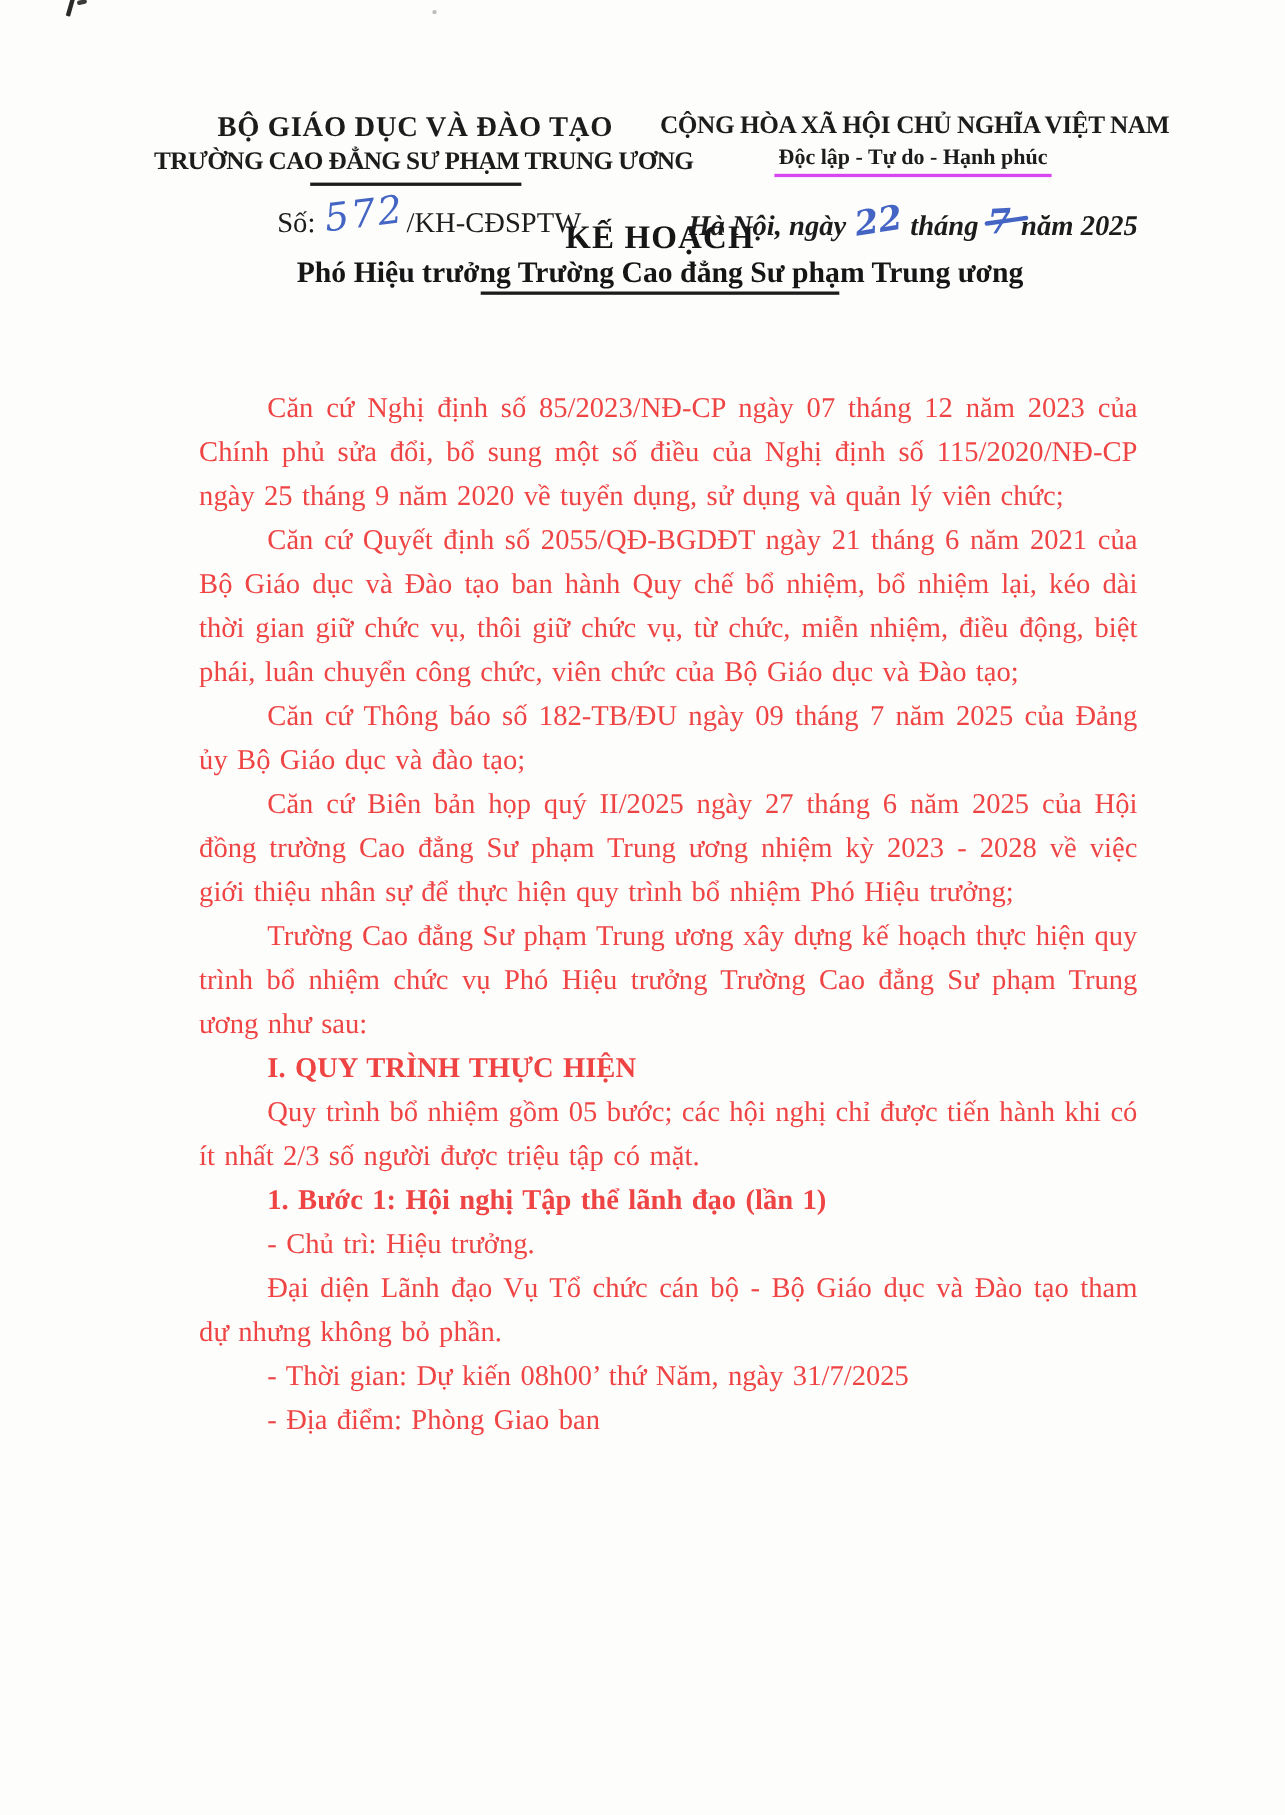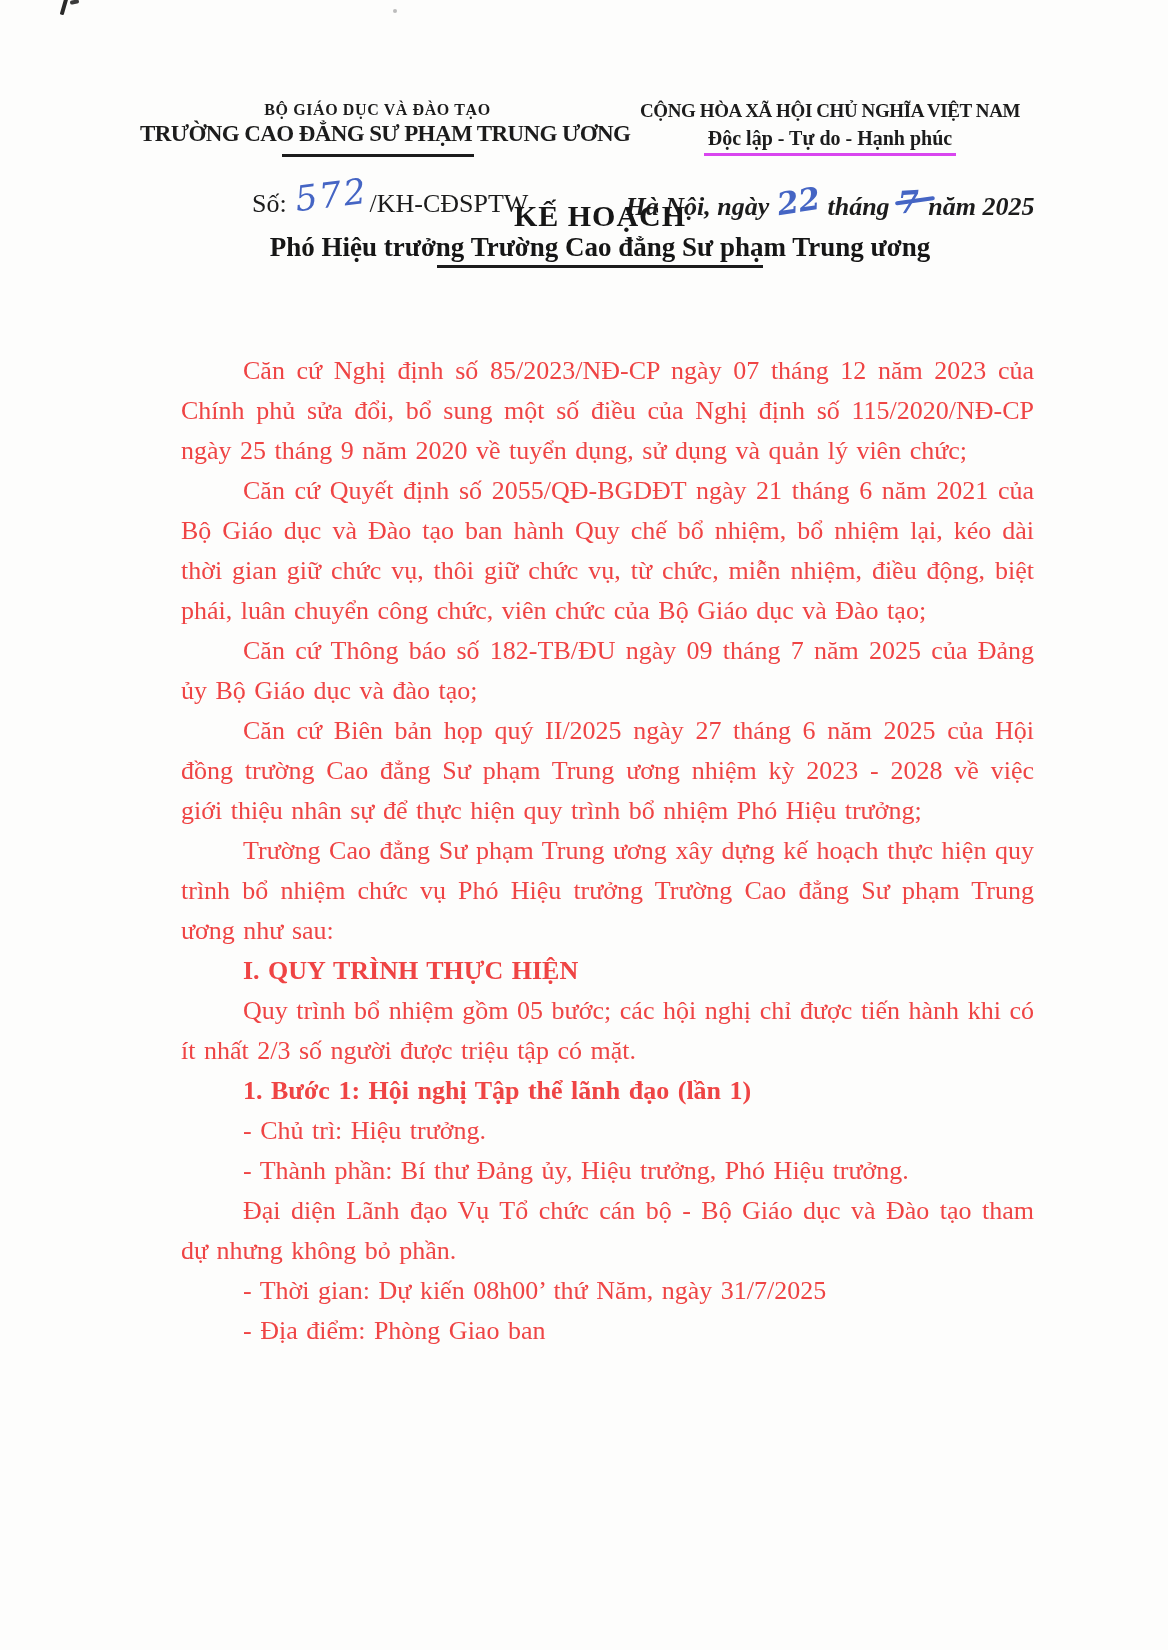--- a/index.html
+++ b/index.html
@@ -35,32 +35,32 @@
     position: absolute; left: 393px; top: 9px;
     width: 4px; height: 4px; border-radius: 50%;
     background: #9a9a9a; opacity: .65;
   }
 
   
   .hdr-left {
     position: absolute; left: 140px; top: 100px; width: 475px;
     text-align: center; font-weight: bold; line-height: 1.25;
   }
-  .hdr-left .l1 { font-size: 16px; letter-spacing: .6px; }
+  .hdr-left .l1 { font-size: 26px; letter-spacing: .6px; }
   .hdr-left .l2 { font-size: 23px; letter-spacing: -0.6px; white-space: nowrap; }
   .hdr-left .rule {
     margin: 5px auto 0 auto; width: 192px; height: 0;
     border-bottom: 3px solid #1c1c1c;
   }
 
   .hdr-right {
     position: absolute; left: 600px; top: 100px; width: 460px;
     text-align: center; font-weight: bold; line-height: 1.2;
   }
-  .hdr-right .l1 { font-size: 19px; letter-spacing: -0.4px; white-space: nowrap; }
+  .hdr-right .l1 { font-size: 23px; letter-spacing: -0.4px; white-space: nowrap; }
   .hdr-right .l2 {
     display: inline-block; font-size: 20px; margin-top: 3px;
     border-bottom: 3px solid #d946ef; padding: 0 4px 3px 4px;
   }
 
   .so-line {
     position: absolute; left: 252px; top: 180px;
     font-size: 26px; white-space: nowrap;
   }
   .dateline {
@@ -145,19 +145,18 @@
   <div class="body-text">
     <p class="para">Căn cứ Nghị định số 85/2023/NĐ-CP ngày 07 tháng 12 năm 2023 của Chính phủ sửa đổi, bổ sung một số điều của Nghị định số 115/2020/NĐ-CP ngày 25 tháng 9 năm 2020 về tuyển dụng, sử dụng và quản lý viên chức;</p>
     <p class="para">Căn cứ Quyết định số 2055/QĐ-BGDĐT ngày 21 tháng 6 năm 2021 của Bộ Giáo dục và Đào tạo ban hành Quy chế bổ nhiệm, bổ nhiệm lại, kéo dài thời gian giữ chức vụ, thôi giữ chức vụ, từ chức, miễn nhiệm, điều động, biệt phái, luân chuyển công chức, viên chức của Bộ Giáo dục và Đào tạo;</p>
     <p class="para">Căn cứ Thông báo số 182-TB/ĐU ngày 09 tháng 7 năm 2025 của Đảng ủy Bộ Giáo dục và đào tạo;</p>
     <p class="para">Căn cứ Biên bản họp quý II/2025 ngày 27 tháng 6 năm 2025 của Hội đồng trường Cao đẳng Sư phạm Trung ương nhiệm kỳ 2023 - 2028 về việc giới thiệu nhân sự để thực hiện quy trình bổ nhiệm Phó Hiệu trưởng;</p>
     <p class="para">Trường Cao đẳng Sư phạm Trung ương xây dựng kế hoạch thực hiện quy trình bổ nhiệm chức vụ Phó Hiệu trưởng Trường Cao đẳng Sư phạm Trung ương như sau:</p>
     <p class="para bold">I. QUY TRÌNH THỰC HIỆN</p>
     <p class="para">Quy trình bổ nhiệm gồm 05 bước; các hội nghị chỉ được tiến hành khi có ít nhất 2/3 số người được triệu tập có mặt.</p>
     <p class="para bold">1. Bước 1: Hội nghị Tập thể lãnh đạo (lần 1)</p>
     <p class="para">- Chủ trì: Hiệu trưởng.</p>
-    <p class="para">- Thành phần: Bí thư Đảng ủy, Hiệu trưởng, Phó Hiệu trưởng.</p>
     <p class="para">Đại diện Lãnh đạo Vụ Tổ chức cán bộ - Bộ Giáo dục và Đào tạo tham dự nhưng không bỏ phần.</p>
     <p class="para">- Thời gian: Dự kiến 08h00’ thứ Năm, ngày 31/7/2025</p>
     <p class="para">- Địa điểm: Phòng Giao ban</p>
   </div>
 
 </div>
 
 </body></html>

